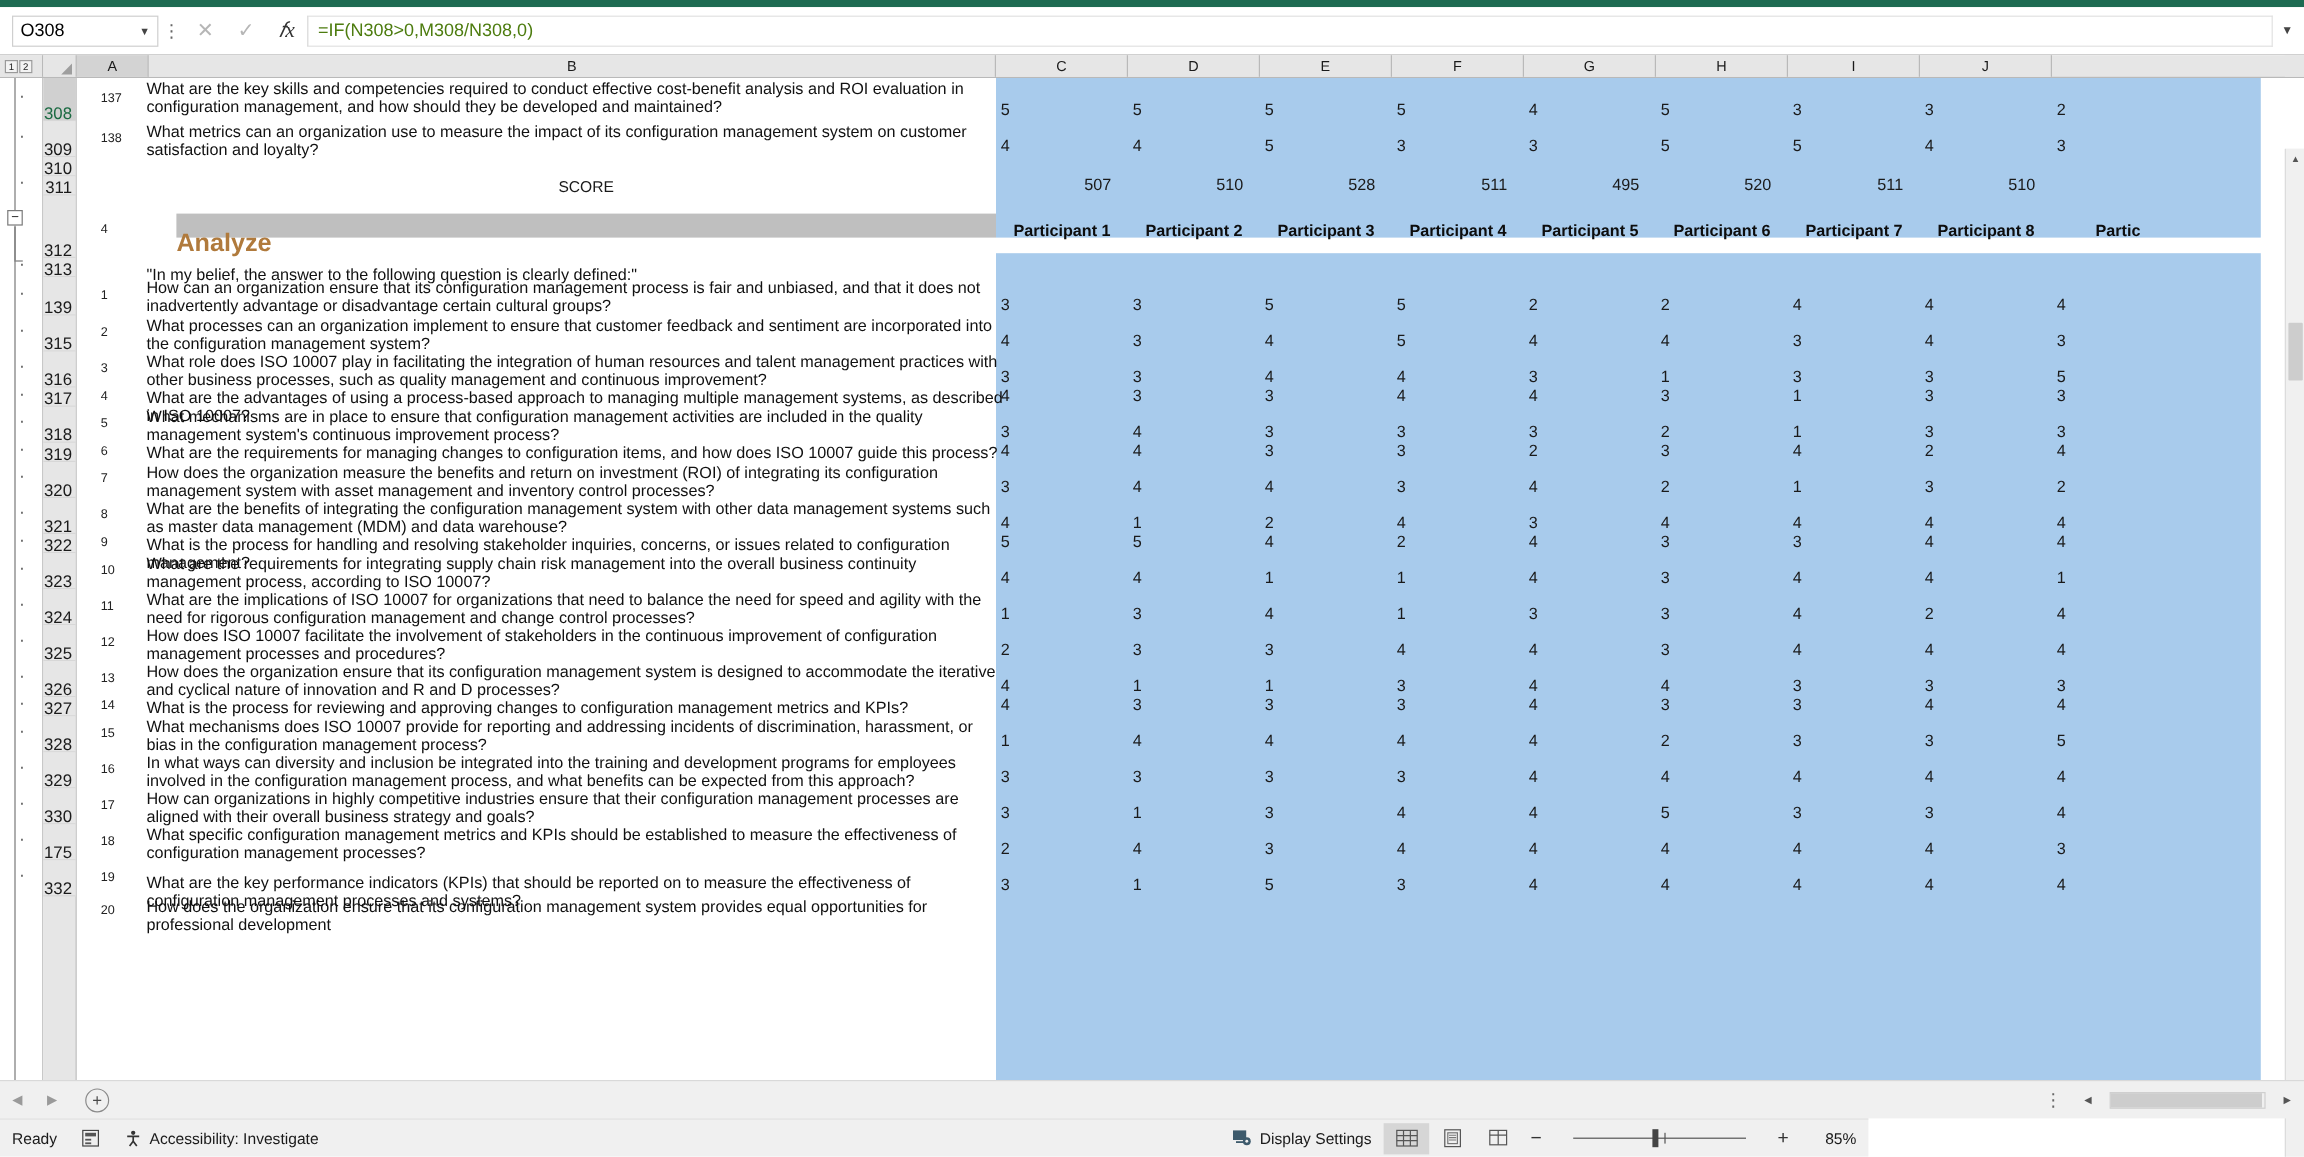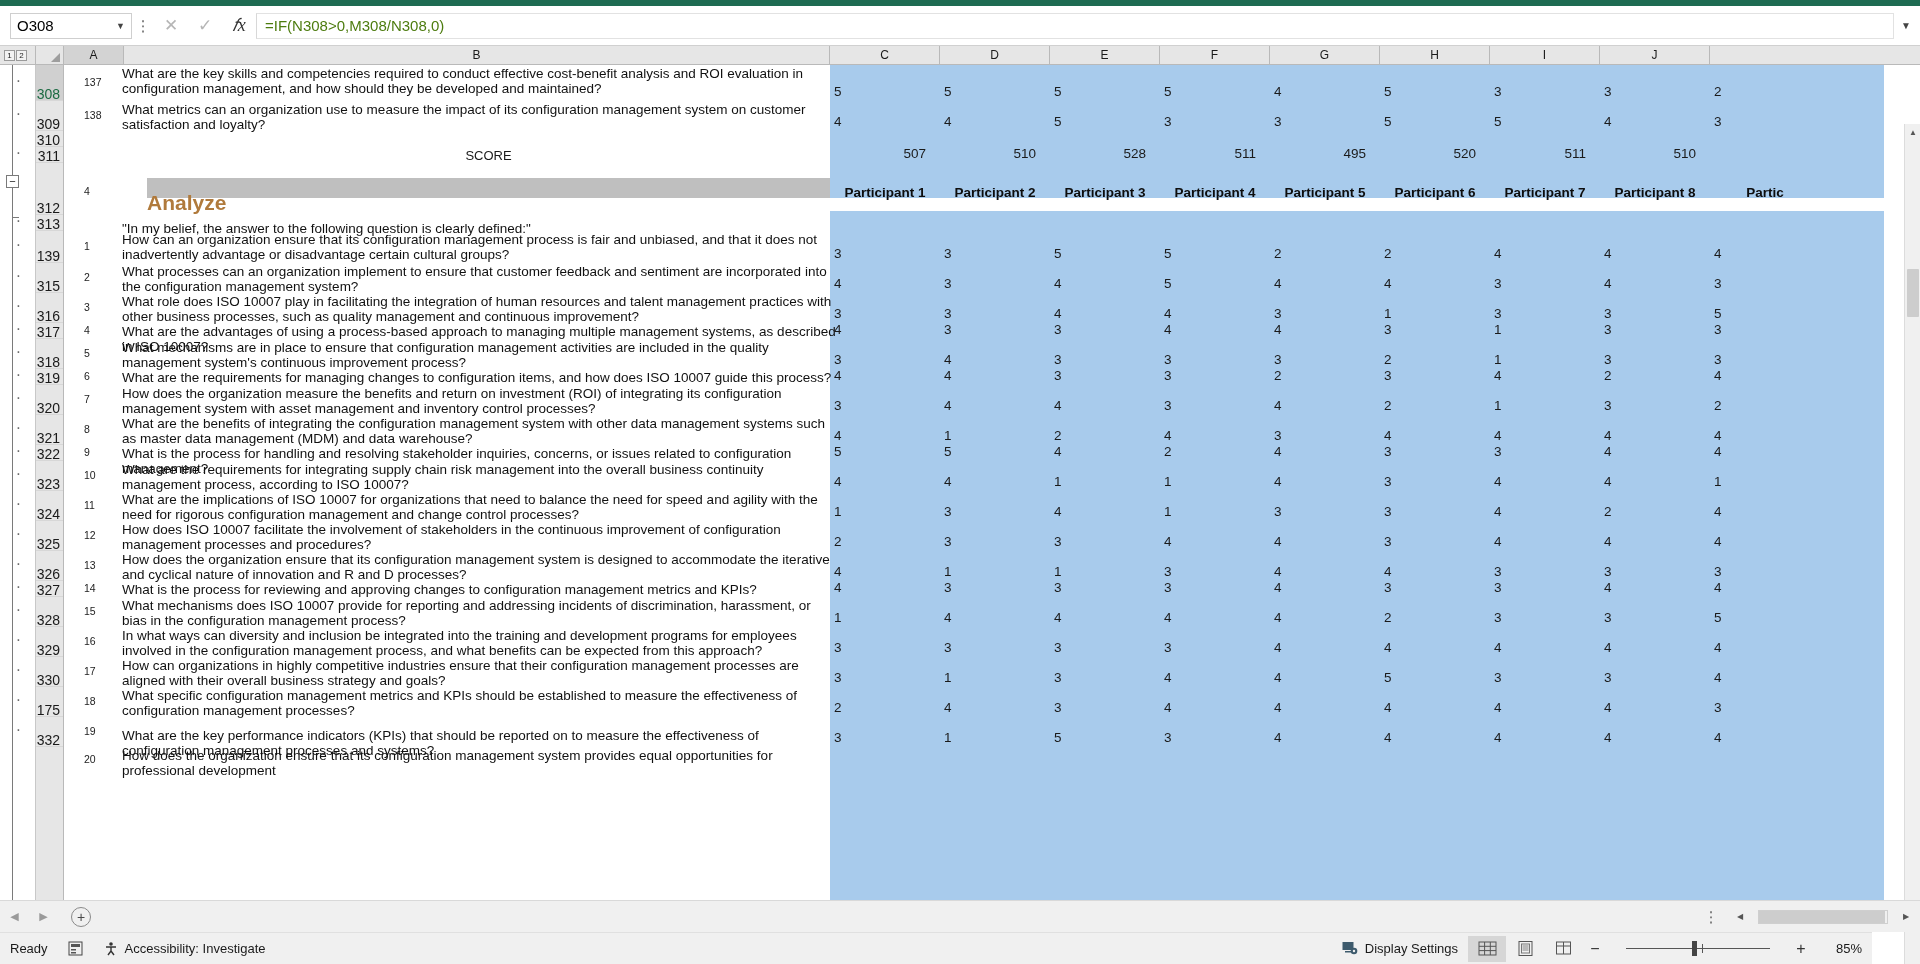--- a/index.html
+++ b/index.html
@@ -104,21 +104,21 @@
   .tab.active { background:#ffffff; color:#1e6b42; font-weight:bold; border-bottom:3px solid #1e6b42; }
   .addsheet { width:46px; display:flex; align-items:center; justify-content:center; color:#555; }
   .circ-plus { width:20px; height:20px; border:1px solid #8a8a8a; border-radius:50%;
                display:flex; align-items:center; justify-content:center; font-size:14px; color:#4a4a4a; }
   .tab-right { margin-left:auto; display:flex; align-items:center; gap:10px; padding-right:6px; }
   .hscroll { width:130px; height:14px; background:#f0f0f0; border:1px solid #cfcfcf; position:relative; }
   .hs-thumb { position:absolute; left:0; top:0; height:12px; width:126px; background:#cdcdcd; }
   .hs-arrow { width:16px; height:16px; display:flex; align-items:center; justify-content:center; font-size:8px; color:#555; }
 
   
-  .statusbar { position:absolute; left:0; bottom:0; width:1872px; height:32px; background:#f0f0f0;
+  .statusbar { position:absolute; left:0; bottom:0; width:1557px; height:32px; background:#f0f0f0;
                display:flex; align-items:center; border-top:1px solid #e0e0e0; font-size:13px; color:#1a1a1a; }
   .sb-item { display:flex; align-items:center; gap:6px; padding: 0 10px; }
   .sb-right { margin-left:auto; display:flex; align-items:center; gap:0; padding-right:10px; }
   .viewbtn { width:38px; height:26px; display:flex; align-items:center; justify-content:center; }
   .viewbtn.active { background:#d6d6d6; }
   .zoom-slider { width:160px; height:26px; display:flex; align-items:center; position:relative; margin: 0 10px; }
   .zs-track { position:absolute; left:8px; right:8px; height:1px; background:#555; }
   .zs-mid { position:absolute; left:84px; width:1px; height:9px; background:#555; }
   .zs-thumb { position:absolute; left:74px; width:5px; height:15px; background:#444; }
   .zoom-pct { width:48px; text-align:right; font-size:13px; }

